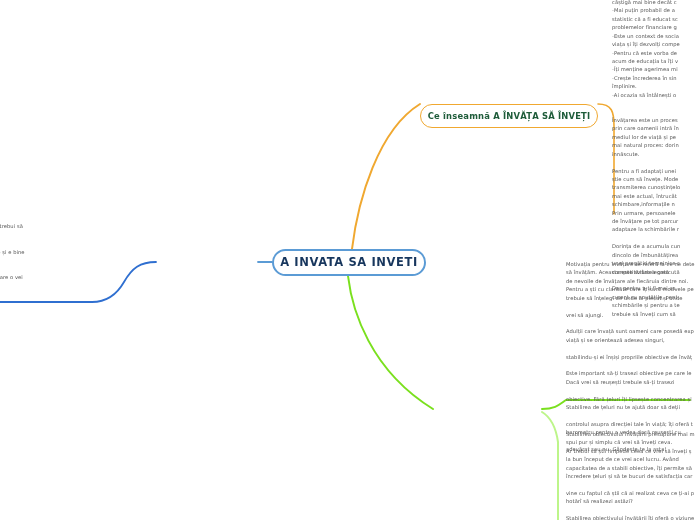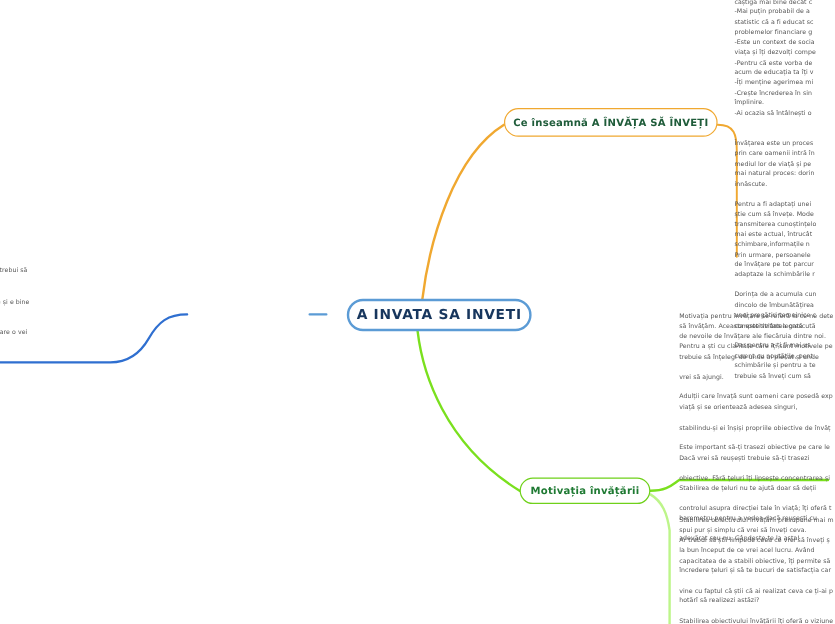--- a/index.html
+++ b/index.html
@@ -40,21 +40,21 @@
     border-radius: 14px;
     background: #ffffff;
   }
   .node-label {
     display: block;
     line-height: 1.25;
   }
 
   
   #node-central {
-    left: 289px;
+    left: 272px;
     top: 249px;
     width: 154px;
     height: 27px;
     border: 2px solid #5b9bd5;
     border-radius: 14px;
   }
   #node-central .node-label {
     color: #17365d;
     font-size: 11.5px;
     font-weight: bold;
@@ -74,21 +74,21 @@
     color: #1f3864;
     font-size: 8.6px;
     font-weight: bold;
     letter-spacing: 0.3px;
     line-height: 1.35;
   }
 
   
   #node-top {
     left: 420px;
-    top: 90px;
+    top: 104px;
     width: 178px;
     height: 24px;
     border: 1.6px solid #f0a830;
     border-radius: 12px;
   }
   #node-top .node-label {
     color: #1f5c3a;
     font-size: 8.4px;
     font-weight: bold;
     letter-spacing: 0.2px;
@@ -255,17 +255,14 @@
 
 
   <div class="node" id="node-central">
     <span class="node-label">A INVATA SA INVETI</span>
   </div>
 
   <div class="node" id="node-top">
     <span class="node-label">Ce înseamnă A ÎNVĂȚA SĂ ÎNVEȚI</span>
   </div>
 
-  <div class="node" id="node-bottom">
-    <span class="node-label">Motivația învățării</span>
-  </div>
 
 </div>
 
 </body></html>

